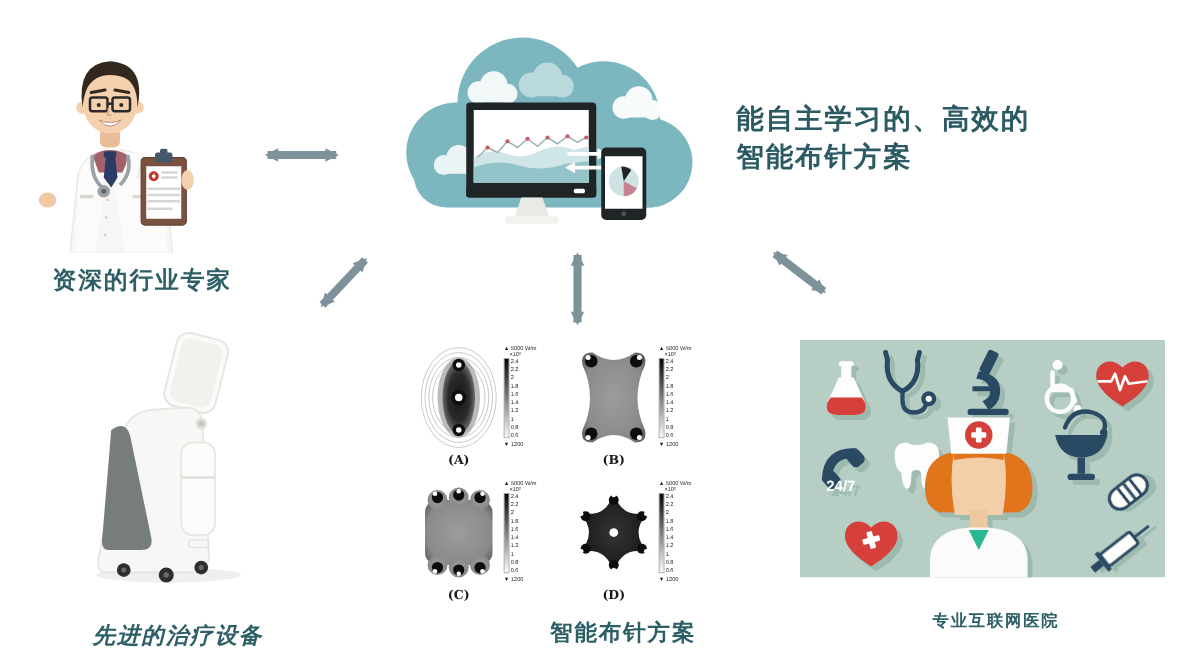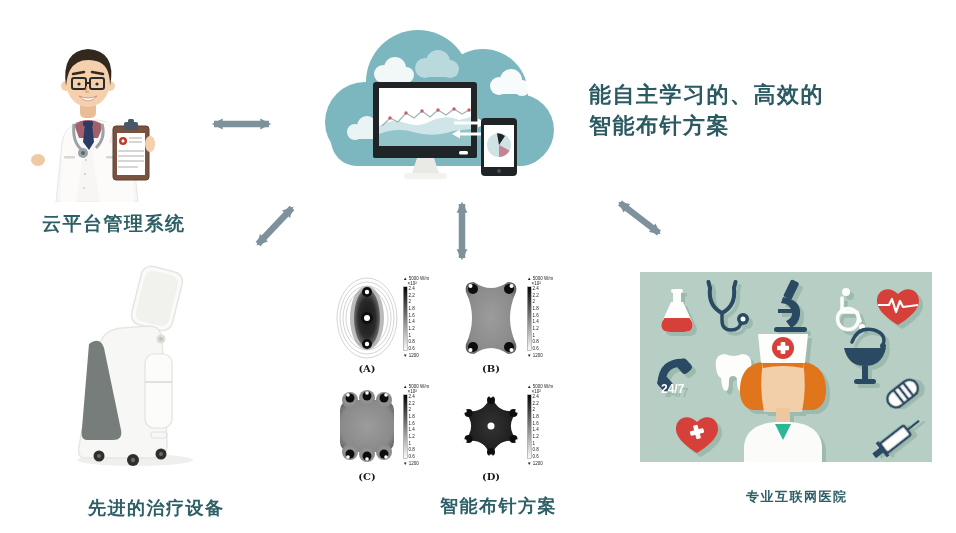--- a/index.html
+++ b/index.html
@@ -4,21 +4,21 @@
 <style>
   * { margin:0; padding:0; box-sizing:border-box; }
   html,body { background:#fff; }
   .slide { position:relative; width:956px; height:533px; background:#ffffff; overflow:hidden;
            font-family:"Liberation Sans", sans-serif; }
   figure { margin:0; }
   .node { position:absolute; }
   .label { position:absolute; font-weight:bold; color:#2d5f66; letter-spacing:1.5px;
            font-size:18px; white-space:nowrap; }
   .expert-label   { left:42px;  top:211px; font-size:19px; }
-  .device-label   { left:88px;  top:496px; }
+  .device-label   { left:74px;  top:496px;font-style:italic; }
   .needle-label   { left:392px; top:494px;margin-left:48px; }
   .hospital-label { left:746px; top:488px; font-size:13px; }
   .title { position:absolute; left:589px; top:79px; font-size:22px; line-height:31px;
            font-weight:bold; color:#2b5a63; letter-spacing:1.5px; }
   .expert-fig   { left:30px;  top:40px;  width:135px; height:162px; }
   .cloud-fig    { left:313px; top:22px;  width:245px; height:168px; }
   .device-fig   { left:55px;  top:262px; width:200px; height:205px; }
   .hospital-fig { left:640px; top:272px; width:292px; height:190px; }
   .arrows { position:absolute; left:0; top:0; pointer-events:none; }
 
@@ -89,21 +89,21 @@
         <rect x="99" y="97" width="13" height="2" fill="#d8d6d2"></rect>
         <rect x="99" y="101" width="13" height="2" fill="#d8d6d2"></rect>
         <rect x="88" y="110" width="26" height="2" fill="#d8d6d2"></rect>
         <rect x="88" y="115" width="26" height="2" fill="#d8d6d2"></rect>
         <rect x="88" y="120" width="26" height="2" fill="#d8d6d2"></rect>
         <rect x="88" y="126" width="20" height="2" fill="#d8d6d2"></rect>
         <ellipse cx="120" cy="104" rx="5" ry="8" fill="#f4d0ac"></ellipse>
       </g>
     </svg>
   </figure>
-  <div class="label expert-label">云平台管理系统</div>
+  <div class="label expert-label">资深的行业专家</div>
 
   <figure class="node cloud-fig">
     <svg viewBox="0 0 245 168" width="245" height="168">
       <g fill="#7cb7bf">
         <circle cx="52" cy="100" r="40"></circle>
         <circle cx="105" cy="60" r="52"></circle>
         <circle cx="170" cy="72" r="45"></circle>
         <circle cx="205" cy="108" r="36"></circle>
         <rect x="18" y="92" width="216" height="52" rx="26"></rect>
       </g>

